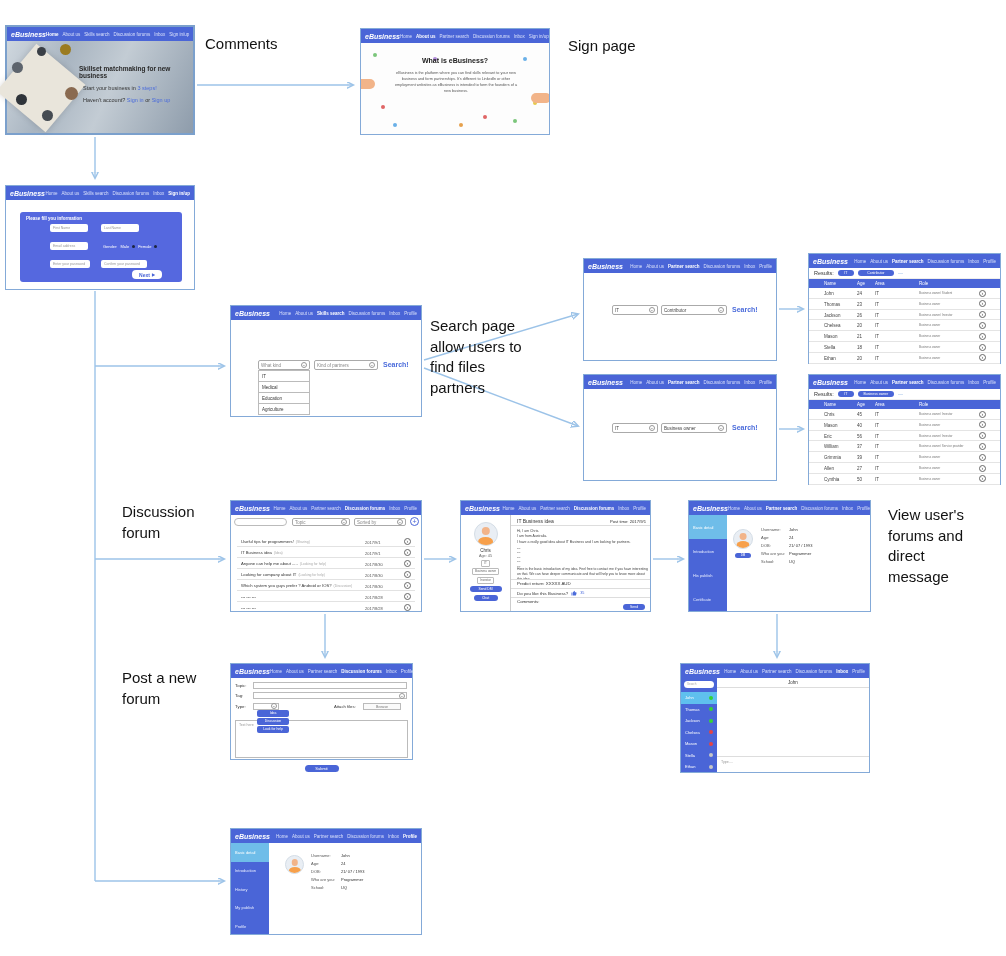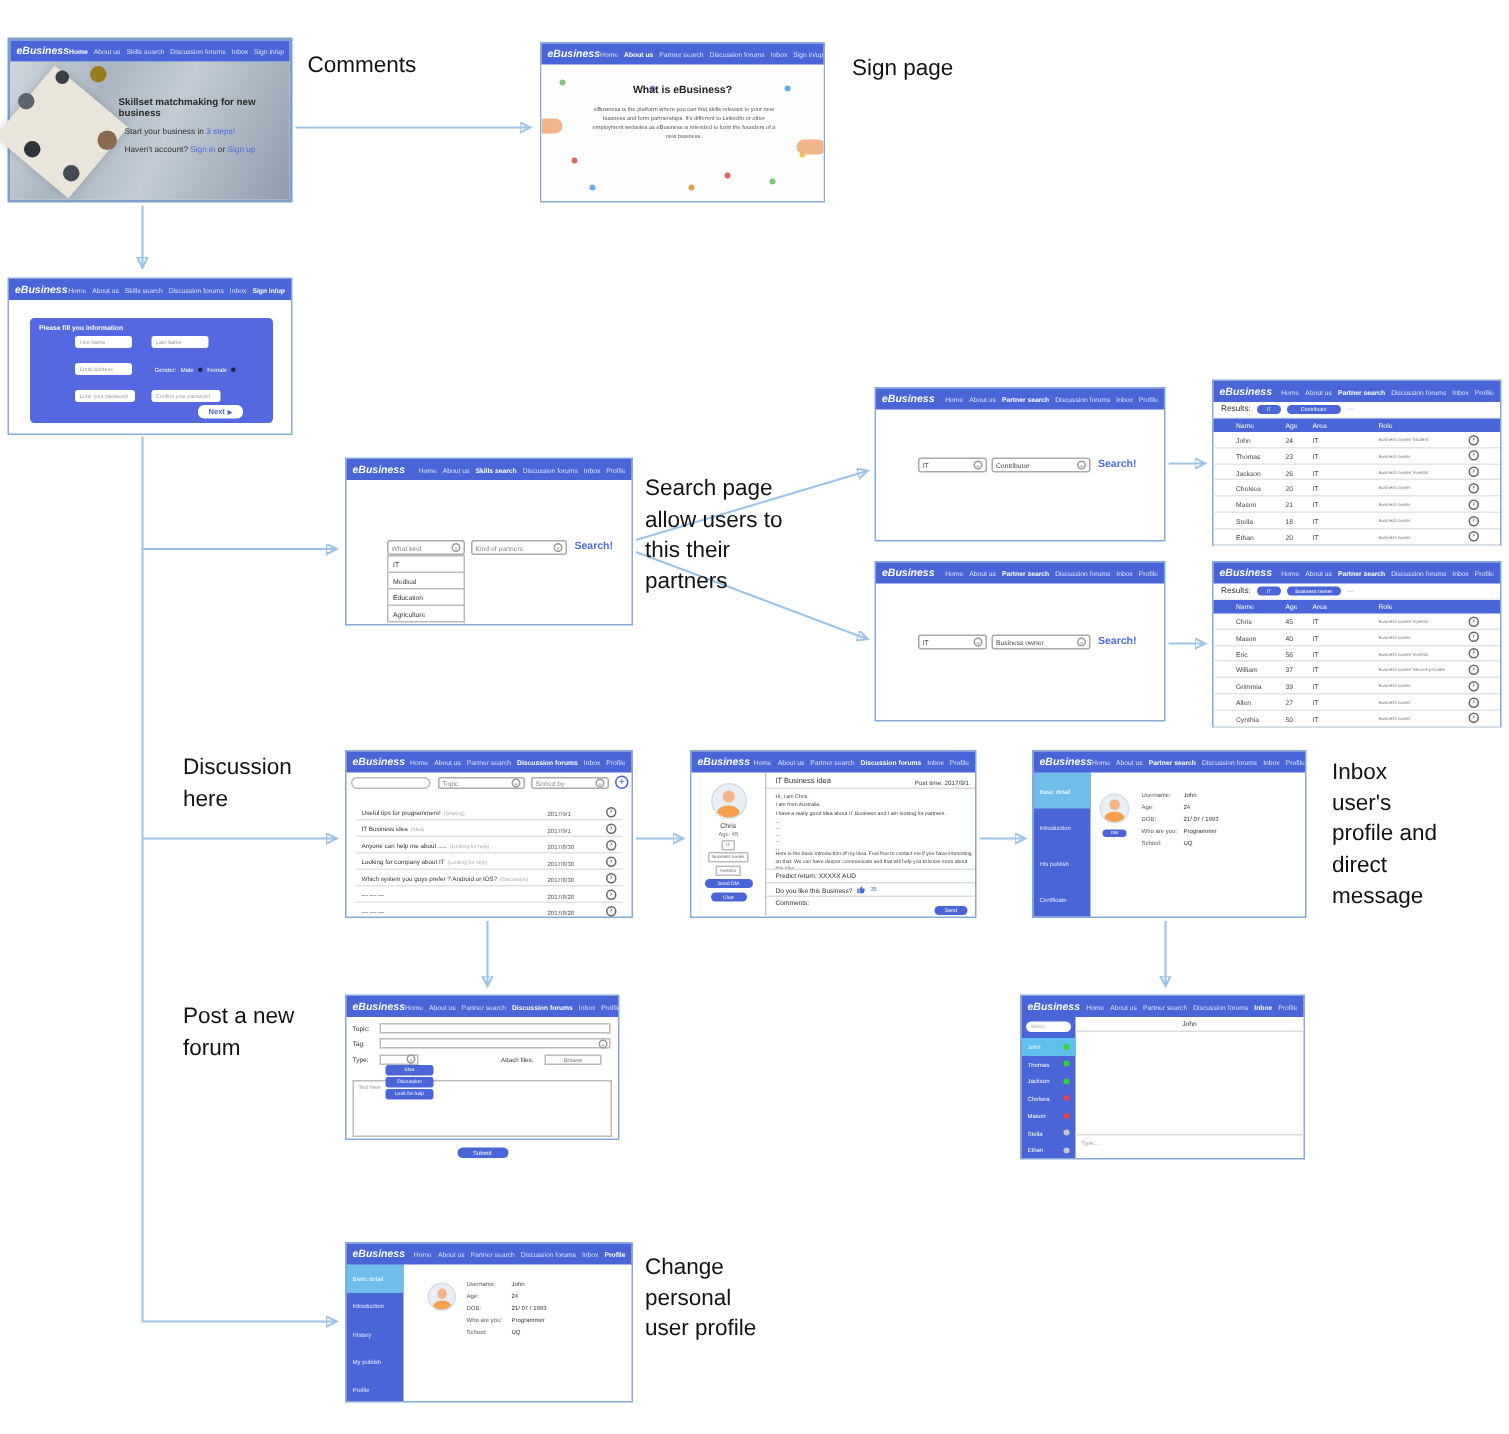--- a/index.html
+++ b/index.html
@@ -186,25 +186,24 @@
     <path d="M779,309 H803"></path>
     <path d="M779,429 H803"></path>
     <path d="M424,559 H455"></path>
     <path d="M653,559 H683"></path>
     <path d="M325,614 V657"></path>
     <path d="M777,614 V657"></path>
   </svg>
 
   <div class="annotation" style="left:205px;top:34px">Comments</div>
   <div class="annotation" style="left:568px;top:36px">Sign page</div>
-  <div class="annotation" style="left:430px;top:316px;width:112px">Search page allow users to this their partners</div>
-  <div class="annotation" style="left:122px;top:502px;width:82px">Discussion here</div>
-  <div class="annotation" style="left:888px;top:505px;width:78px">Inbox user's profile and direct message</div>
+  <div class="annotation" style="left:430px;top:316px;width:112px">Search page allow users to find files partners</div>
+  <div class="annotation" style="left:122px;top:502px;width:82px">Discussion forum</div>
+  <div class="annotation" style="left:888px;top:505px;width:78px">View user's forums and direct message</div>
   <div class="annotation" style="left:122px;top:668px;width:92px">Post a new forum</div>
-  <div class="annotation" style="left:430px;top:835px;width:82px">Change personal user profile</div>
 
   <div class="screen" id="s-home">
     <div class="nav">
       <span class="brand">eBusiness</span>
       <span class="nlinks">
         <span class="nl active">Home</span>
         <span class="nl">About us</span>
         <span class="nl">Skills search</span>
         <span class="nl">Discussion forums</span>
         <span class="nl">Inbox</span>

